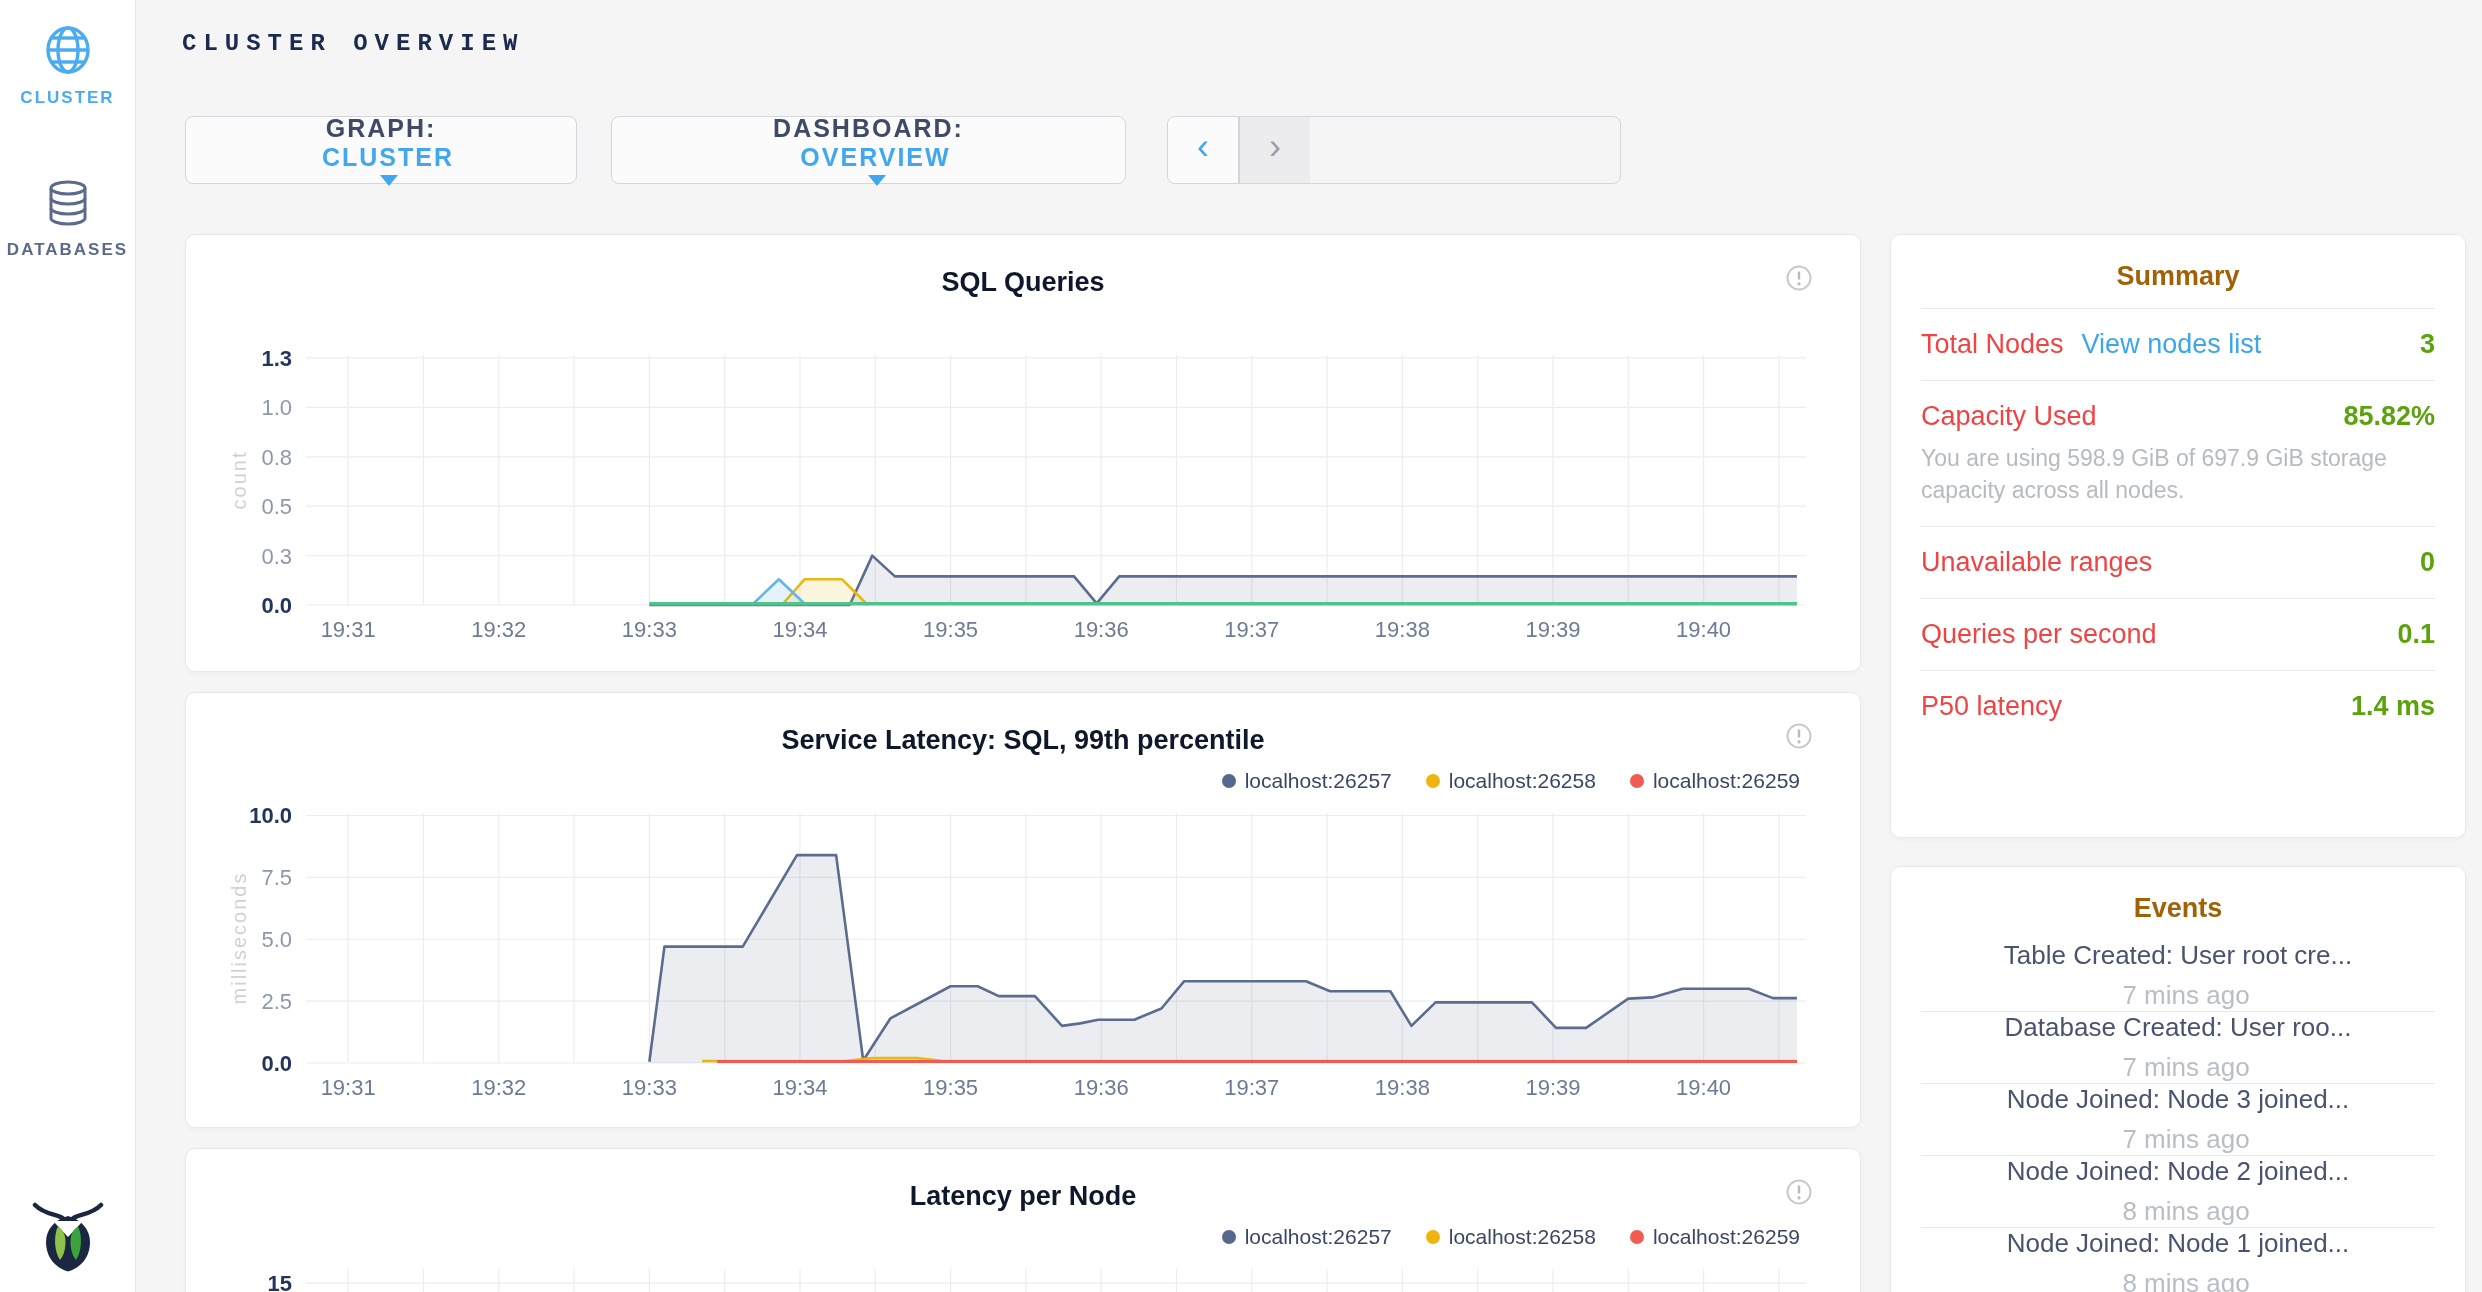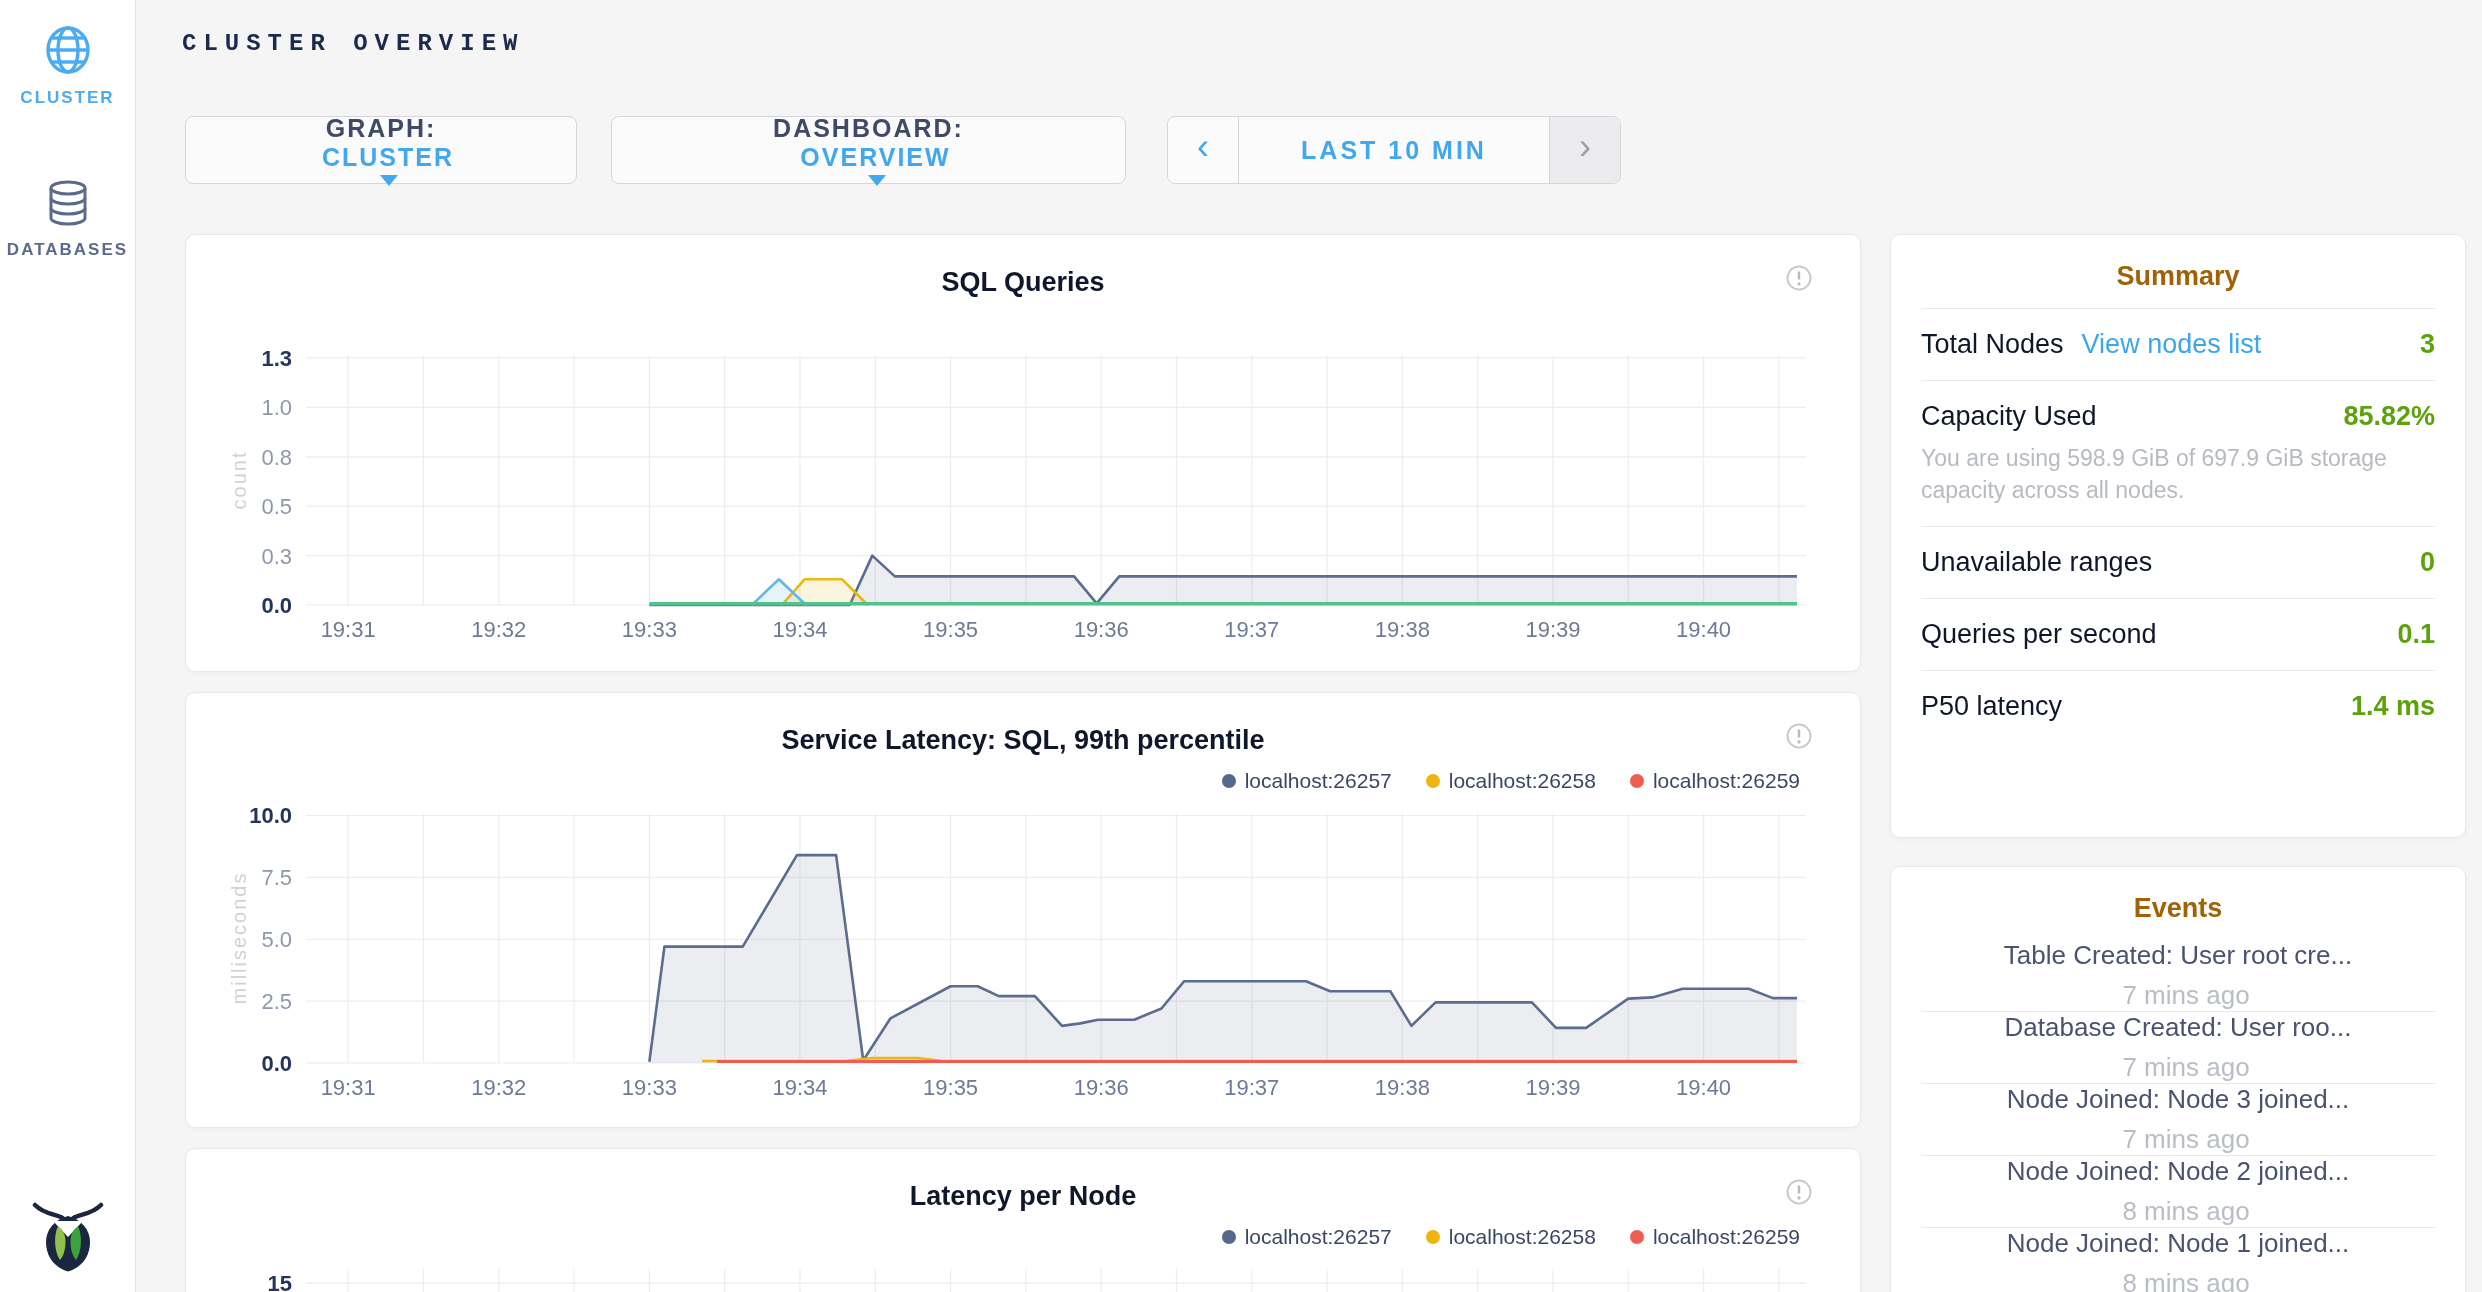--- a/index.html
+++ b/index.html
@@ -52,21 +52,21 @@
   .chart-svg{position:absolute;left:40px;top:104px;width:1596px;height:316px;}
   svg text{font-family:"Liberation Sans","DejaVu Sans",sans-serif;}
   
   .card-summary{left:1890px;top:234px;width:576px;height:604px;padding:0 30px;}
   .card-events{left:1890px;top:866px;width:576px;height:500px;padding:0 30px;}
   .side-title{text-align:center;font-size:27px;font-weight:700;color:#a16207;
               padding-top:26px;padding-bottom:16px;}
   .sum-row{border-top:1px solid #e8e8ea;padding:20px 0;}
   .sum-row:first-of-type{border-top:none;}
   .sum-main{display:flex;align-items:baseline;}
-  .sum-label{font-size:27px;color:#0f172a;}
+  .sum-label{font-size:27px;color:#ef4444;}
   .sum-link{font-size:27px;color:#3ba6ea;margin-left:18px;cursor:pointer;}
   .sum-value{margin-left:auto;font-size:27px;font-weight:700;color:#5ba20c;white-space:nowrap;}
   .sum-subtext{margin-top:10px;font-size:23px;line-height:1.4;color:#b6bac2;}
   .event-row{display:flex;align-items:center;justify-content:space-between;
              border-bottom:1px solid #e8e8ea;height:72px;flex-direction:column;}
   .event-text{font-size:26px;color:#49536e;white-space:nowrap;overflow:hidden;text-overflow:ellipsis;}
   .event-time{font-size:26px;color:#b9bdc6;white-space:nowrap;margin-left:16px;}
 </style>
 </head>
 <body>
@@ -116,21 +116,20 @@
   <div class="dd dd-dash">
     <span class="dd-label">DASHBOARD:</span>
     <span class="dd-value">OVERVIEW</span>
     <span class="caret"></span>
   </div>
 
   <div class="timesel">
     <div class="ts-seg ts-prev">
       <span class="ts-arrow">‹</span>
     </div>
-    <div class="ts-seg ts-mid">LAST 10 MIN</div>
     <div class="ts-seg ts-next">
       <span class="ts-arrow">›</span>
     </div>
   </div>
 
   <div class="card card-sql">
     <div class="chart-title">SQL Queries</div>
     <span class="info-icon">
       <svg width="26" height="26" viewBox="0 0 26 26">
         <circle cx="13" cy="13" r="11.5" fill="none" stroke="#c9c9cd" stroke-width="2"></circle>

